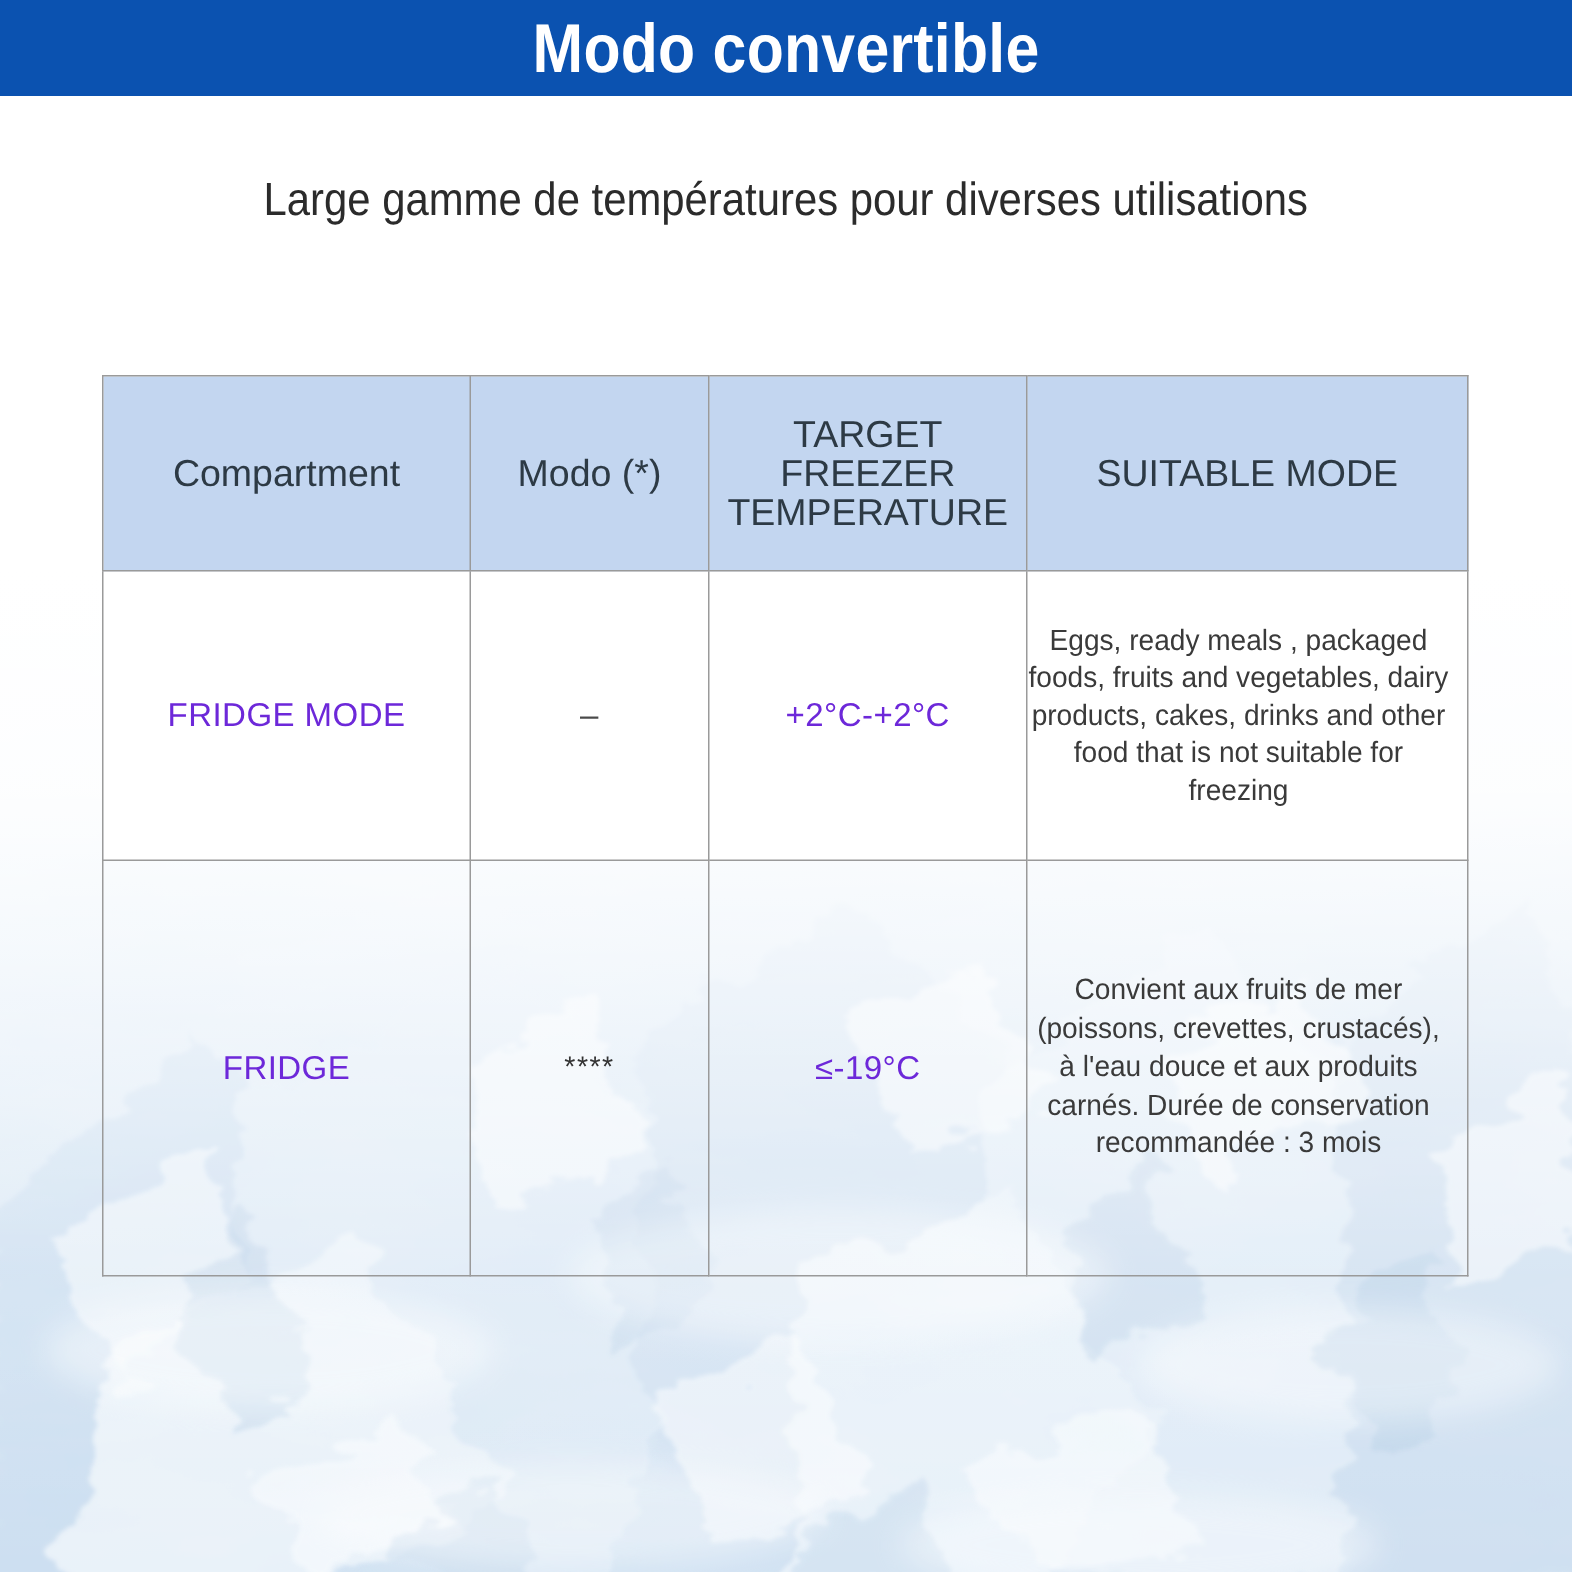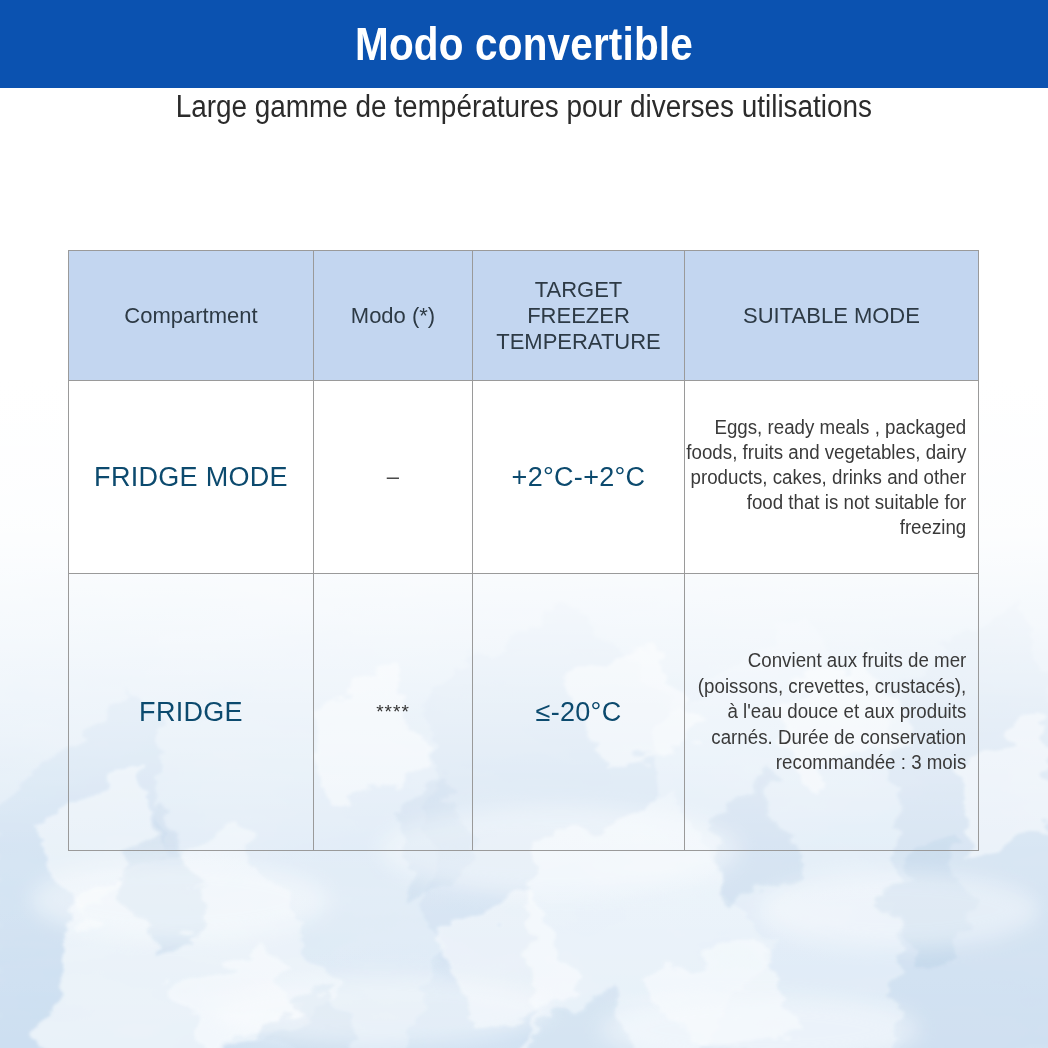--- a/index.html
+++ b/index.html
@@ -25,47 +25,47 @@
     z-index: 0;
     overflow: hidden;
   }
   #ice-bg svg { display: block; width: 100%; height: 100%; }
 
   
   #title-bar {
     position: absolute;
     top: 0; left: 0;
     width: 1048px;
-    height: 88px;
+    height: 64px;
     background: #0B52B0;
     z-index: 5;
     display: flex;
     align-items: center;
     justify-content: center;
   }
   #title-text {
     color: #ffffff;
     font-size: 46px;
     font-weight: bold;
     letter-spacing: 0.2px;
     transform: scaleX(0.88);
     transform-origin: center;
     white-space: nowrap;
     font-family: "Liberation Sans", sans-serif;
   }
 
   
   #subtitle {
     position: absolute;
-    top: 83px; left: 0;
+    top: 103px; left: 0;
     width: 1048px;
     height: 48px;
     z-index: 5;
     display: flex;
-    align-items: center;
+    align-items: flex-end;
     justify-content: center;
   }
   #subtitle-text {
     color: #2b2b2b;
     font-size: 31px;
     font-weight: 400;
     white-space: nowrap;
     transform: scaleX(0.9);
     transform-origin: center;
     font-family: "Liberation Sans", sans-serif;
@@ -93,42 +93,42 @@
   .col-food        { width: 294px; }
 
   thead th {
     background: #C3D6F0;
     height: 130px;
     font-weight: 400;
     color: #2d3a45;
     text-align: center;
   }
   .th-label {
-    font-size: 22px;
+    font-size: 25px;
     line-height: 26px;
     color: #2d3a45;
     display: block;
     padding: 0 8px;
     font-weight: 400;
   }
 
   tbody tr.row-fridge td { height: 193px; background: rgba(255,255,255,0.97); }
   tbody tr.row-freezer td { height: 277px; background: rgba(255,255,255,0.03); }
 
   .cell-center {
     text-align: center;
-    font-size: 27px;
-    color: #0c4a6e;
+    font-size: 22px;
+    color: #6d28d9;
     letter-spacing: 0.3px;
   }
   .cell-center.dash { font-size: 22px; color: #4a4a4a; }
   .cell-center.stars { font-size: 19px; letter-spacing: 1px; color: #333; }
 
   .cell-food {
-    text-align: right;
+    text-align: center;
     padding: 0 12px 0 16px;
   }
   .food-text {
     font-size: 19.5px;
     line-height: 25px;
     color: #3a3a3a;
     display: block;
     transform: scaleX(0.96);
     transform-origin: left center;
   }
@@ -262,19 +262,19 @@
       <td class="cell-center">FRIDGE MODE</td>
       <td class="cell-center dash">–</td>
       <td class="cell-center">+2°C-+2°C</td>
       <td class="cell-food">
         <span class="food-text">Eggs, ready meals , packaged foods, fruits and vegetables, dairy products, cakes, drinks and other food that is not suitable for freezing</span>
       </td>
     </tr>
     <tr class="row-freezer">
       <td class="cell-center">FRIDGE</td>
       <td class="cell-center stars">****</td>
-      <td class="cell-center">≤-20°C</td>
+      <td class="cell-center">≤-19°C</td>
       <td class="cell-food">
         <span class="food-text fr">Convient aux fruits de mer (poissons, crevettes, crustacés), à l'eau douce et aux produits carnés. Durée de conservation recommandée : 3 mois</span>
       </td>
     </tr>
   </tbody>
 </table>
 
 </body></html>

